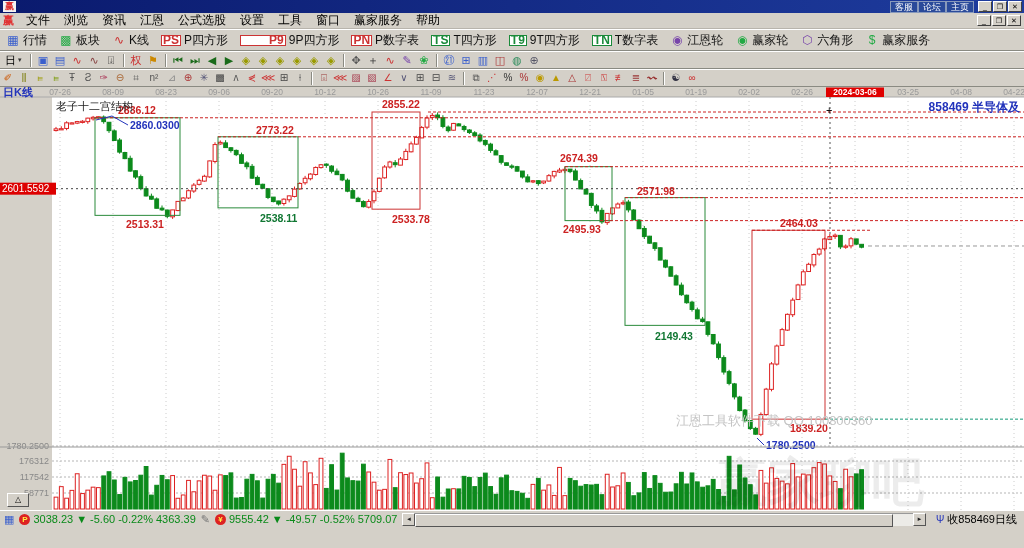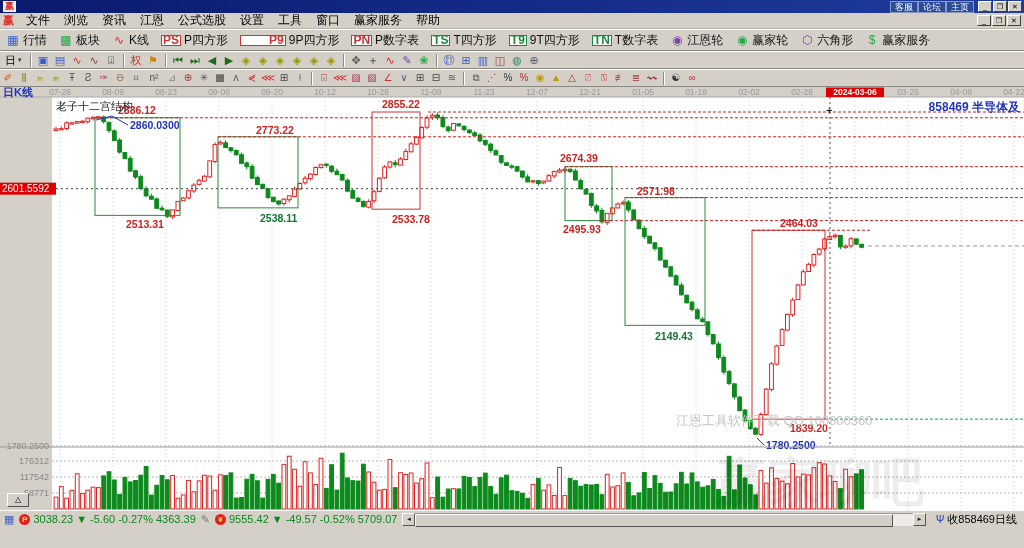--- a/index.html
+++ b/index.html
@@ -791,21 +791,21 @@
       </svg>
     <button class="tri">△</button>
   </div>
 
   <div class="statusbar">
     <span class="sico">▦</span>
     <span class="circ">P</span>
     <span class="sb-val">3038.23</span>
     <span class="sb-val">▼</span>
     <span class="sb-val">-5.60</span>
-    <span class="sb-val">-0.27%</span>
+    <span class="sb-val">-0.22%</span>
     <span class="sb-val">4363.39</span>
     <span class="sico pencil">✎</span>
     <span class="circ">¥</span>
     <span class="sb-val">9555.42</span>
     <span class="sb-val">▼</span>
     <span class="sb-val">-49.57</span>
     <span class="sb-val">-0.52%</span>
     <span class="sb-val">5709.07</span>
     <span class="hscroll">
       <span class="arr">◄</span>

